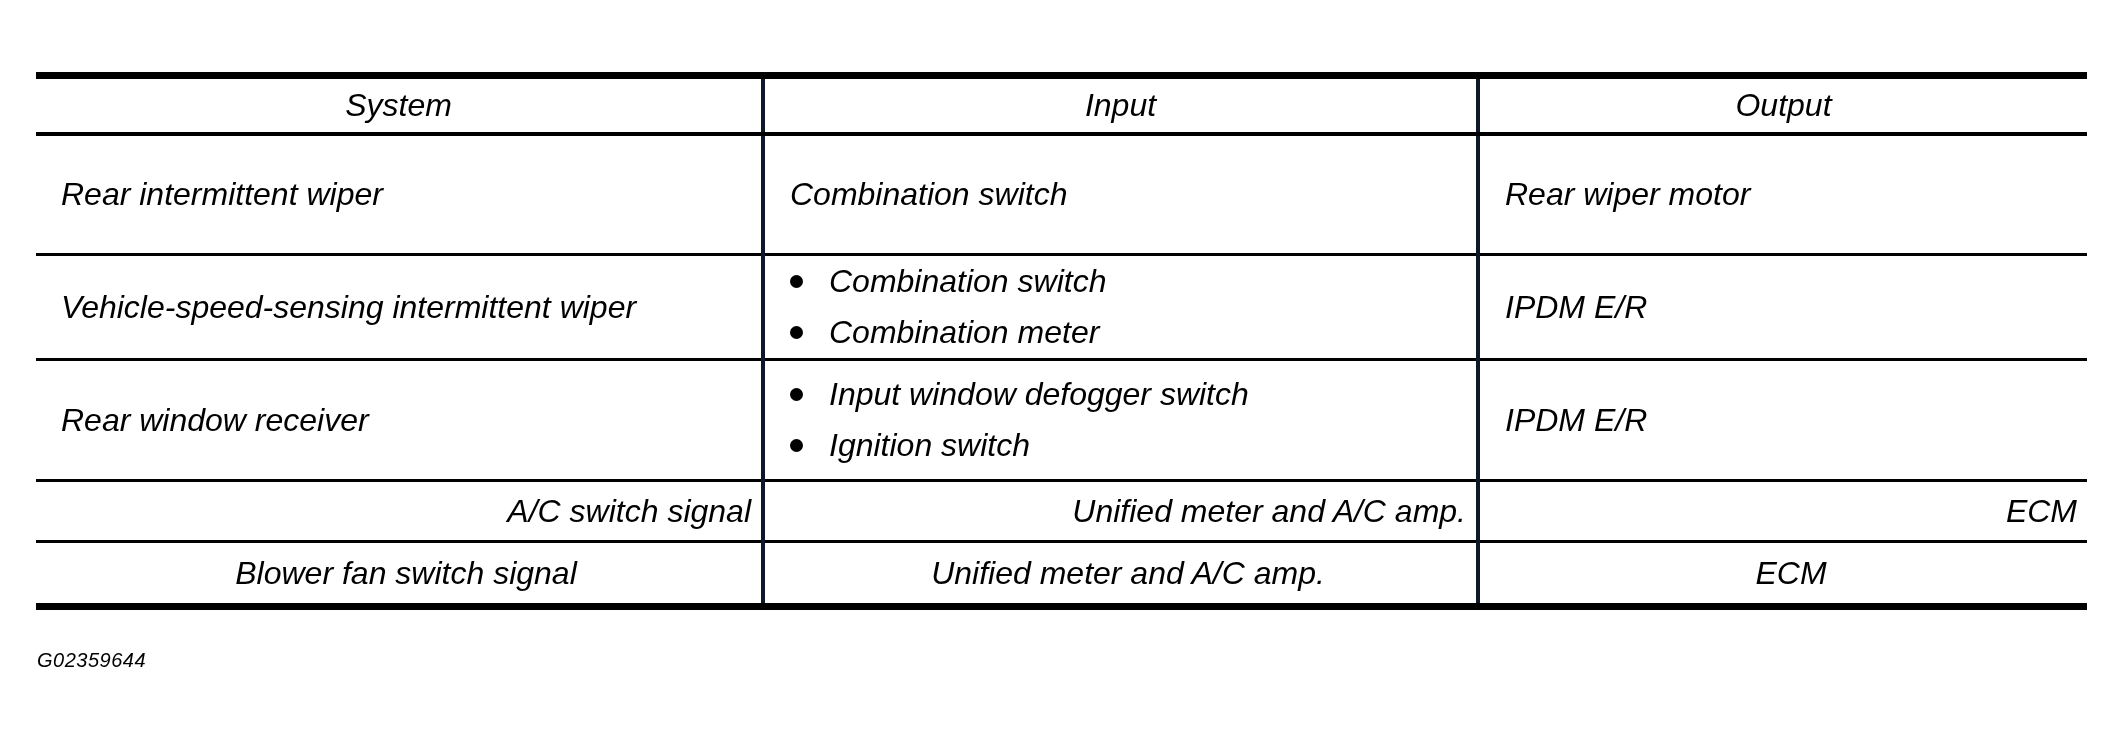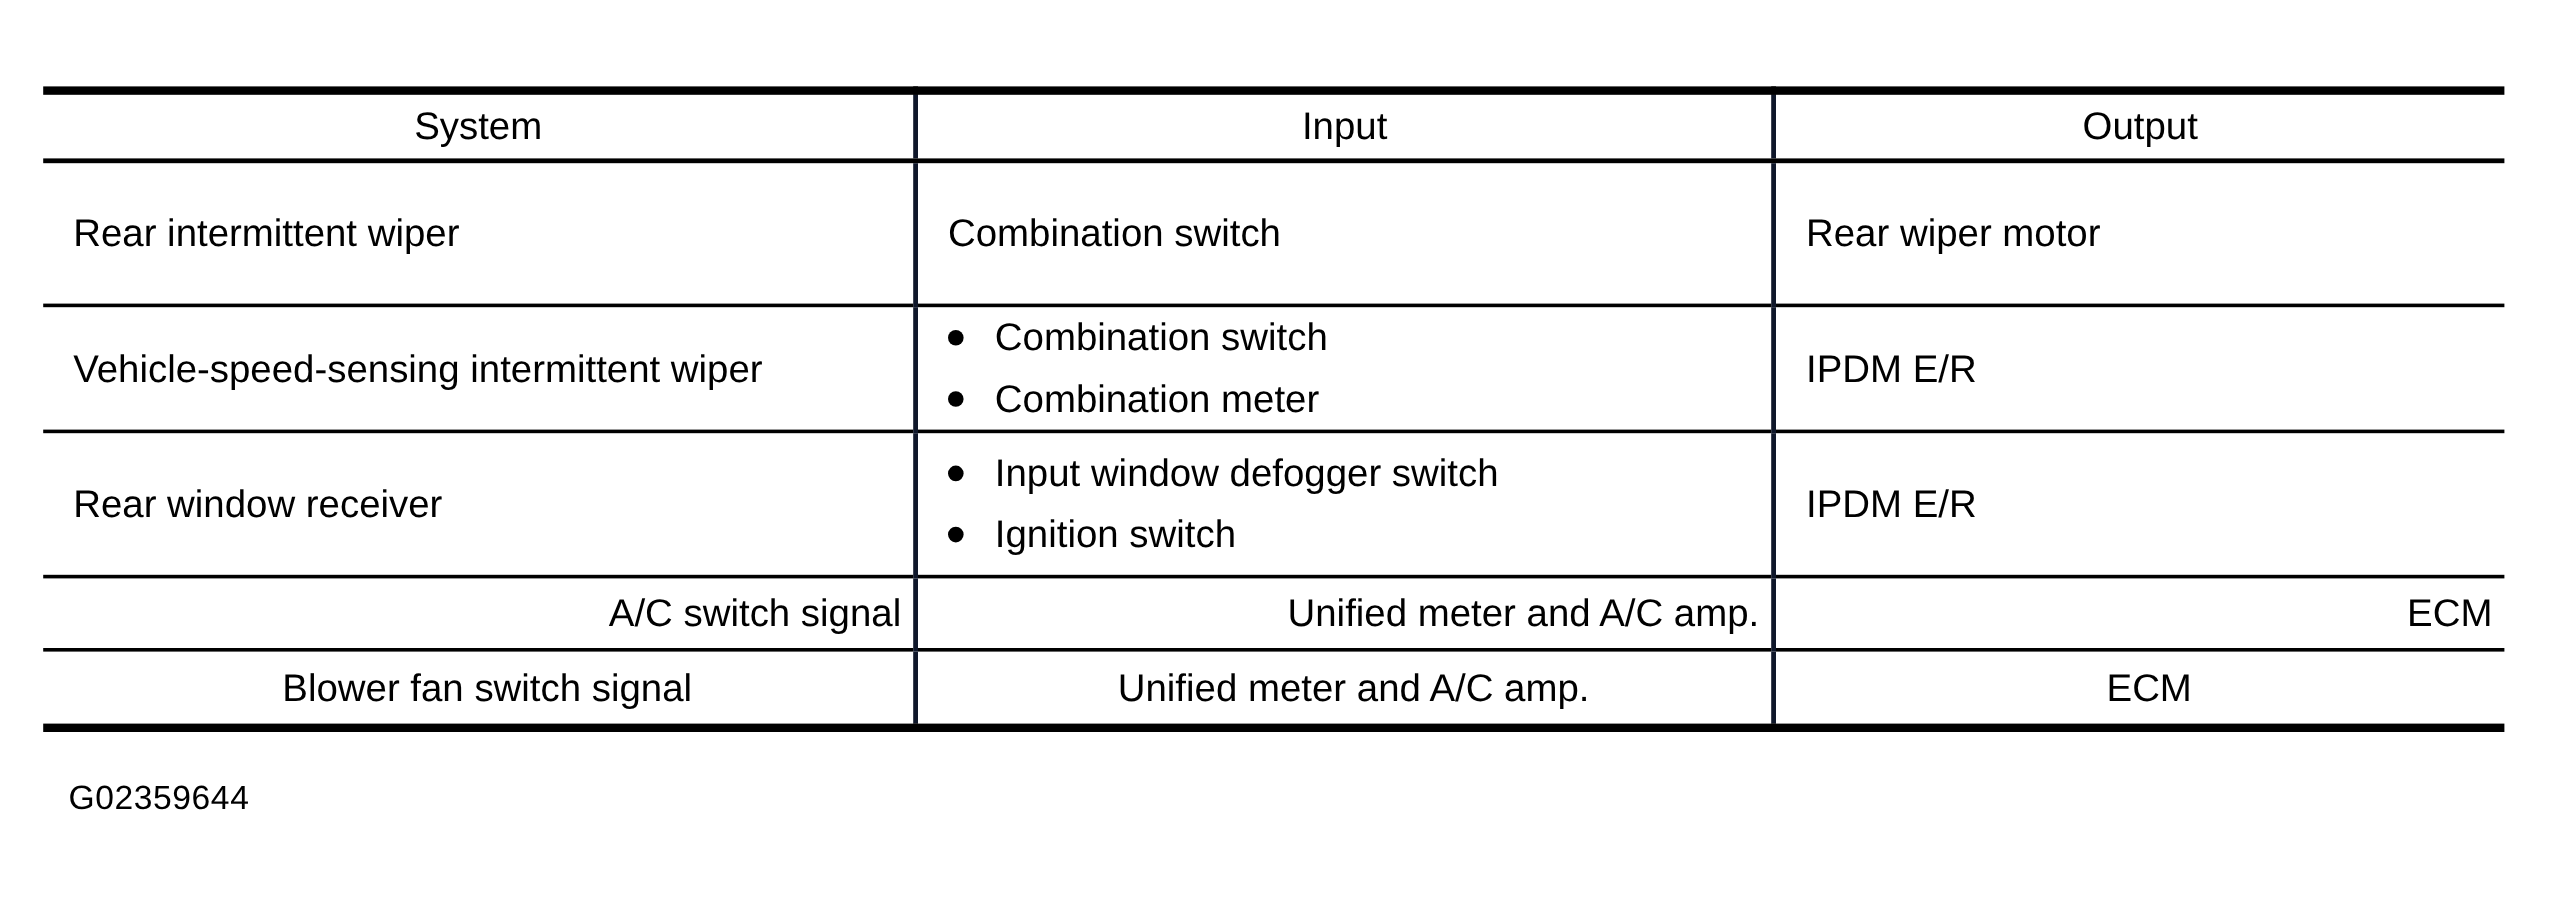--- a/index.html
+++ b/index.html
@@ -4,20 +4,21 @@
 <style>
   html, body { margin: 0; padding: 0; }
   .page {
     position: relative;
     width: 2124px;
     height: 748px;
     background: #ffffff;
     color: #000000;
     font-family: "Liberation Sans", sans-serif;
     overflow: hidden;
+    font-style: italic;
   }
   table.spec-table {
     position: absolute;
     left: 36px;
     top: 72px;
     width: 2051px;
     border-collapse: collapse;
     table-layout: fixed;
     font-size: 32px;
     color: #000000;
@@ -59,23 +60,22 @@
     width: 13px;
     height: 13px;
     border-radius: 50%;
     background: #000000;
     margin-right: 26px;
   }
   .caption {
     position: absolute;
     left: 37px;
     top: 649px;
-    font-size: 28px;
+    font-size: 20px;
     letter-spacing: 0.5px;
-    margin-left: 20px;
   }
 </style>
 </head>
 <body>
 
 <div class="page">
   <table class="spec-table">
     <colgroup>
       <col class="c1">
       <col class="c2">

